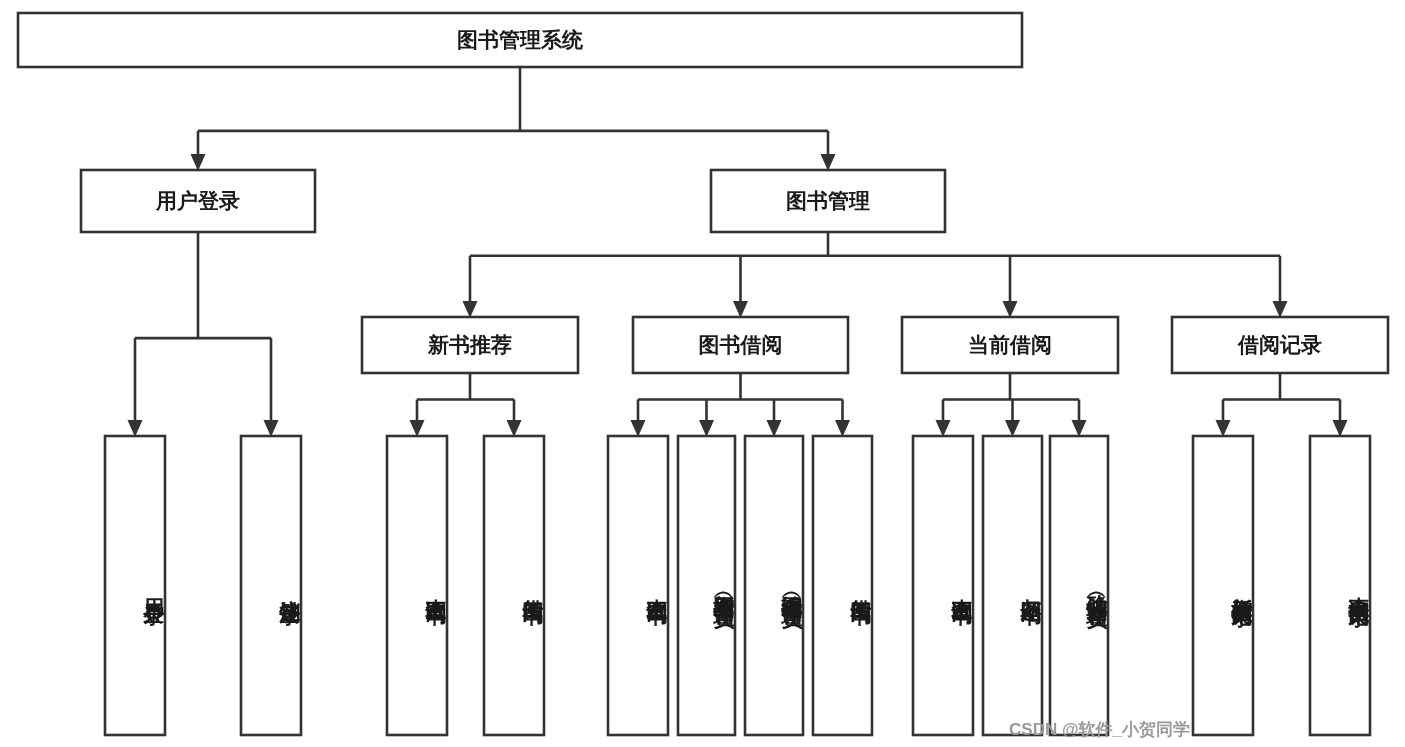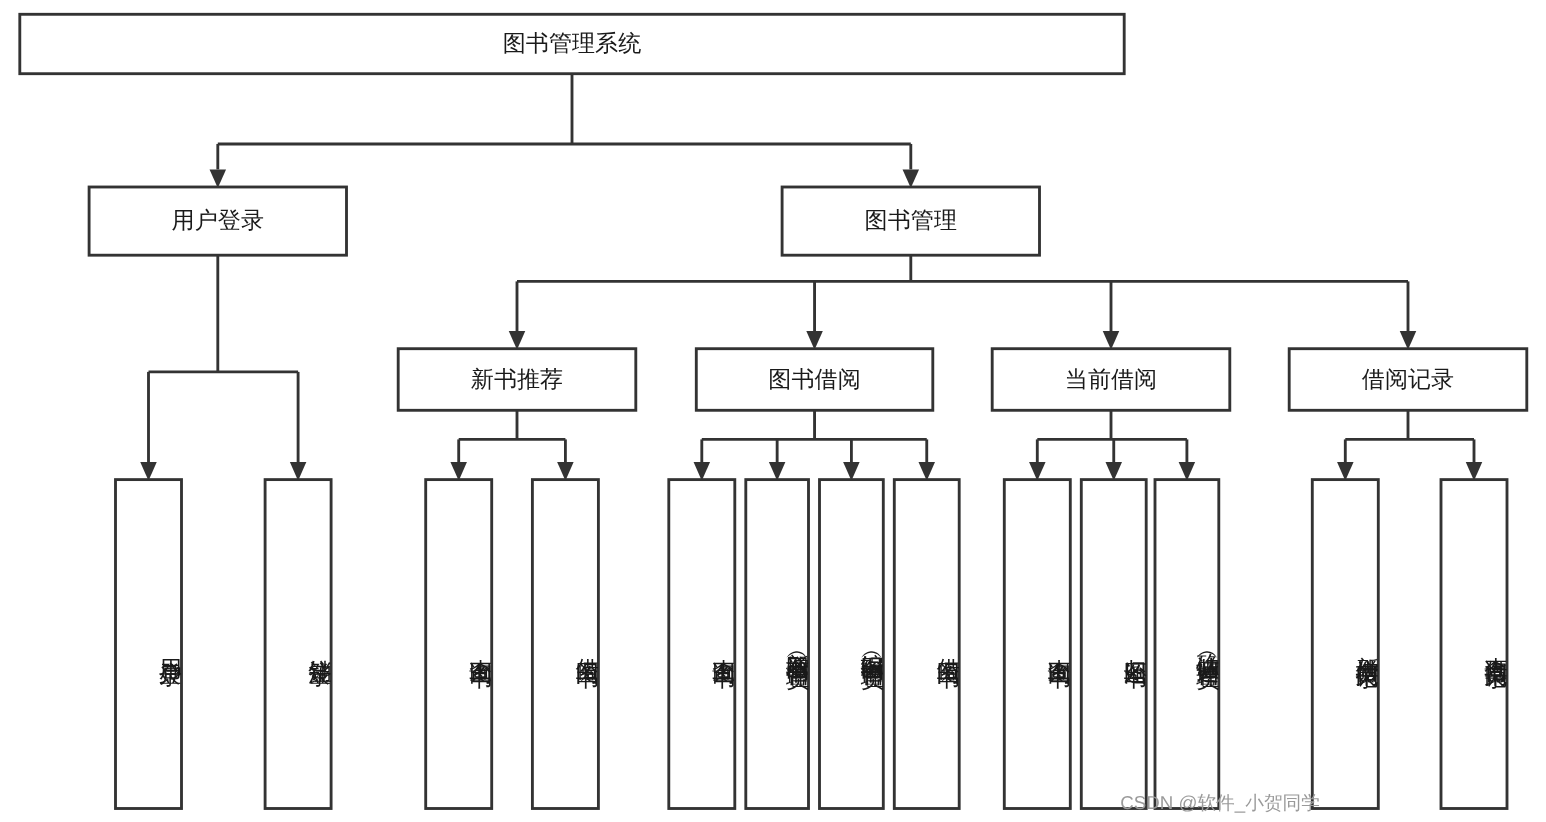--- a/index.html
+++ b/index.html
@@ -11,20 +11,21 @@
     width: 1405px;
     height: 747px;
     font-family: "Liberation Sans", sans-serif;
     overflow: hidden;
   }
   #diagram-root {
     position: relative;
     width: 1206px;
     height: 747px;
     background: #ffffff;
+    font-weight: bold;
   }
   svg.diagram-canvas {
     position: absolute;
     top: 0;
     left: 0;
     width: 1405px;
     height: 747px;
     display: block;
   }
   .node-box {
@@ -59,21 +60,21 @@
     letter-spacing: 2px;
     line-height: 1;
     white-space: nowrap;
     display: flex;
     align-items: flex-start;
     justify-content: center;
     pointer-events: none;
   }
   .watermark {
     position: absolute;
-    right: 6px;
+    right: 16px;
     bottom: 6px;
     font-family: "Liberation Sans", sans-serif;
     font-size: 17px;
     color: #9a9a9a;
     white-space: nowrap;
   }
 </style>
 </head>
 <body>
 

